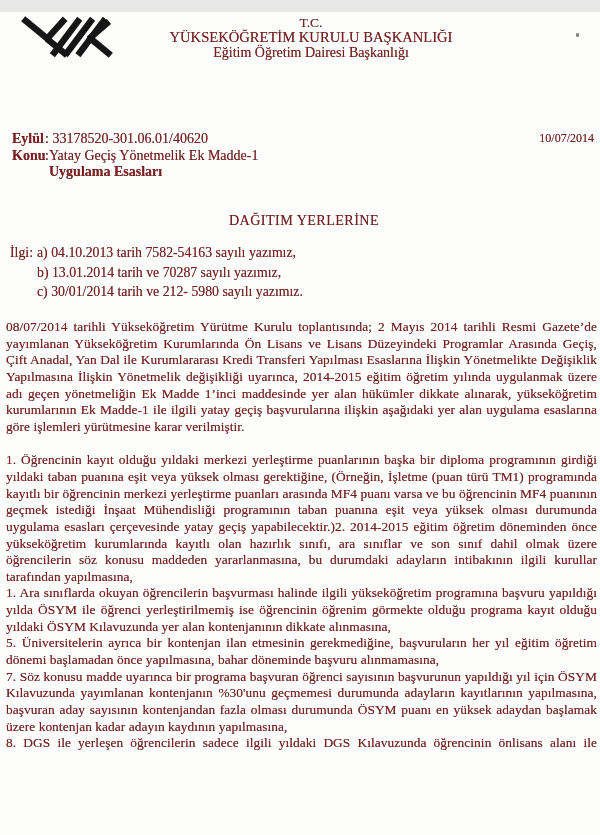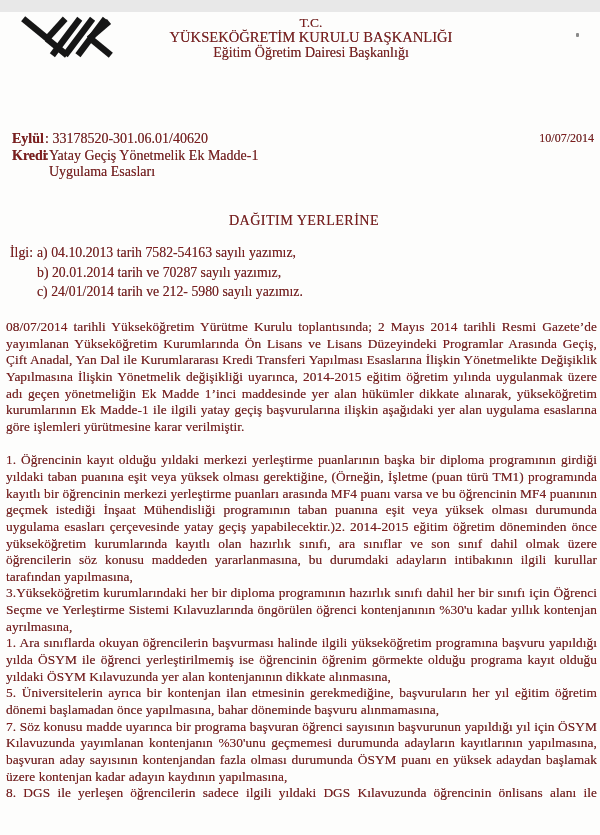--- a/index.html
+++ b/index.html
@@ -21,21 +21,21 @@
     line-height:15px;
   }
   .lh1{font-size:13.5px;}
   .lh2{font-size:14.6px;}
   .lh3{font-size:14px;}
   .speck{position:absolute;left:576px;top:21px;width:3px;height:4px;background:#8a8a8a;border-radius:1px;}
   
   .meta{position:absolute;top:119px;left:12px;font-size:14px;line-height:16.5px;}
   .meta-row{white-space:nowrap;}
   .meta-label{display:inline-block;width:33px;font-weight:bold;}
-  .meta-cont{padding-left:37px;}
+  .meta-cont{padding-left:37px;font-weight:bold;}
   .doc-date{position:absolute;top:119px;right:6px;font-size:12px;}
   
   .recipient{
     position:absolute;top:200px;left:0;right:0;
     text-align:center;transform:translateX(4px);
     font-size:14.2px;letter-spacing:.4px;
   }
   
   .ilgi{
     position:absolute;top:231px;left:10px;right:40px;
@@ -77,39 +77,38 @@
     <div class="lh3">Eğitim Öğretim Dairesi Başkanlığı</div>
   </div>
 
   <div class="speck"></div>
 
   <div class="meta">
     <div class="meta-row">
       <span class="meta-label">Eylül</span><span>: 33178520-301.06.01/40620</span>
     </div>
     <div class="meta-row">
-      <span class="meta-label">Kredi</span><span>:Yatay Geçiş Yönetmelik Ek Madde-1</span>
+      <span class="meta-label">Konu</span><span>:Yatay Geçiş Yönetmelik Ek Madde-1</span>
     </div>
     <div class="meta-cont">Uygulama Esasları</div>
   </div>
 
   <div class="doc-date">10/07/2014</div>
 
   <div class="recipient">DAĞITIM YERLERİNE</div>
 
   <div class="ilgi">
     <span class="ilgi-label">İlgi:</span>
     <div>a) 04.10.2013 tarih 7582-54163 sayılı yazımız,</div>
-    <div>b) 20.01.2014 tarih ve 70287 sayılı yazımız,</div>
-    <div>c) 24/01/2014 tarih ve 212- 5980 sayılı yazımız.</div>
+    <div>b) 13.01.2014 tarih ve 70287 sayılı yazımız,</div>
+    <div>c) 30/01/2014 tarih ve 212- 5980 sayılı yazımız.</div>
   </div>
 
   <div class="body">
     <p class="intro">08/07/2014 tarihli Yükseköğretim Yürütme Kurulu toplantısında; 2 Mayıs 2014 tarihli Resmi Gazete’de yayımlanan Yükseköğretim Kurumlarında Ön Lisans ve Lisans Düzeyindeki Programlar Arasında Geçiş, Çift Anadal, Yan Dal ile Kurumlararası Kredi Transferi Yapılması Esaslarına İlişkin Yönetmelikte Değişiklik Yapılmasına İlişkin Yönetmelik değişikliği uyarınca, 2014-2015 eğitim öğretim yılında uygulanmak üzere adı geçen yönetmeliğin Ek Madde 1’inci maddesinde yer alan hükümler dikkate alınarak, yükseköğretim kurumlarının Ek Madde-1 ile ilgili yatay geçiş başvurularına ilişkin aşağıdaki yer alan uygulama esaslarına göre işlemleri yürütmesine karar verilmiştir.</p>
     <p>1. Öğrencinin kayıt olduğu yıldaki merkezi yerleştirme puanlarının başka bir diploma programının girdiği yıldaki taban puanına eşit veya yüksek olması gerektiğine, (Örneğin, İşletme (puan türü TM1) programında kayıtlı bir öğrencinin merkezi yerleştirme puanları arasında MF4 puanı varsa ve bu öğrencinin MF4 puanının geçmek istediği İnşaat Mühendisliği programının taban puanına eşit veya yüksek olması durumunda uygulama esasları çerçevesinde yatay geçiş yapabilecektir.)2. 2014-2015 eğitim öğretim döneminden önce yükseköğretim kurumlarında kayıtlı olan hazırlık sınıfı, ara sınıflar ve son sınıf dahil olmak üzere öğrencilerin söz konusu maddeden yararlanmasına, bu durumdaki adayların intibakının ilgili kurullar tarafından yapılmasına,</p>
-    <p>3.Yükseköğretim kurumlarındaki her bir diploma programının hazırlık sınıfı dahil her bir sınıfı için Öğrenci Seçme ve Yerleştirme Sistemi Kılavuzlarında öngörülen öğrenci kontenjanının %30'u kadar yıllık kontenjan ayrılmasına,</p>
     <p>1. Ara sınıflarda okuyan öğrencilerin başvurması halinde ilgili yükseköğretim programına başvuru yapıldığı yılda ÖSYM ile öğrenci yerleştirilmemiş ise öğrencinin öğrenim görmekte olduğu programa kayıt olduğu yıldaki ÖSYM Kılavuzunda yer alan kontenjanının dikkate alınmasına,</p>
     <p>5. Üniversitelerin ayrıca bir kontenjan ilan etmesinin gerekmediğine, başvuruların her yıl eğitim öğretim dönemi başlamadan önce yapılmasına, bahar döneminde başvuru alınmamasına,</p>
     <p>7. Söz konusu madde uyarınca bir programa başvuran öğrenci sayısının başvurunun yapıldığı yıl için ÖSYM Kılavuzunda yayımlanan kontenjanın %30'unu geçmemesi durumunda adayların kayıtlarının yapılmasına, başvuran aday sayısının kontenjandan fazla olması durumunda ÖSYM puanı en yüksek adaydan başlamak üzere kontenjan kadar adayın kaydının yapılmasına,</p>
     <p class="stretch-last">8. DGS ile yerleşen öğrencilerin sadece ilgili yıldaki DGS Kılavuzunda öğrencinin önlisans alanı ile</p>
   </div>
 
 </div>
 
 </body></html>

